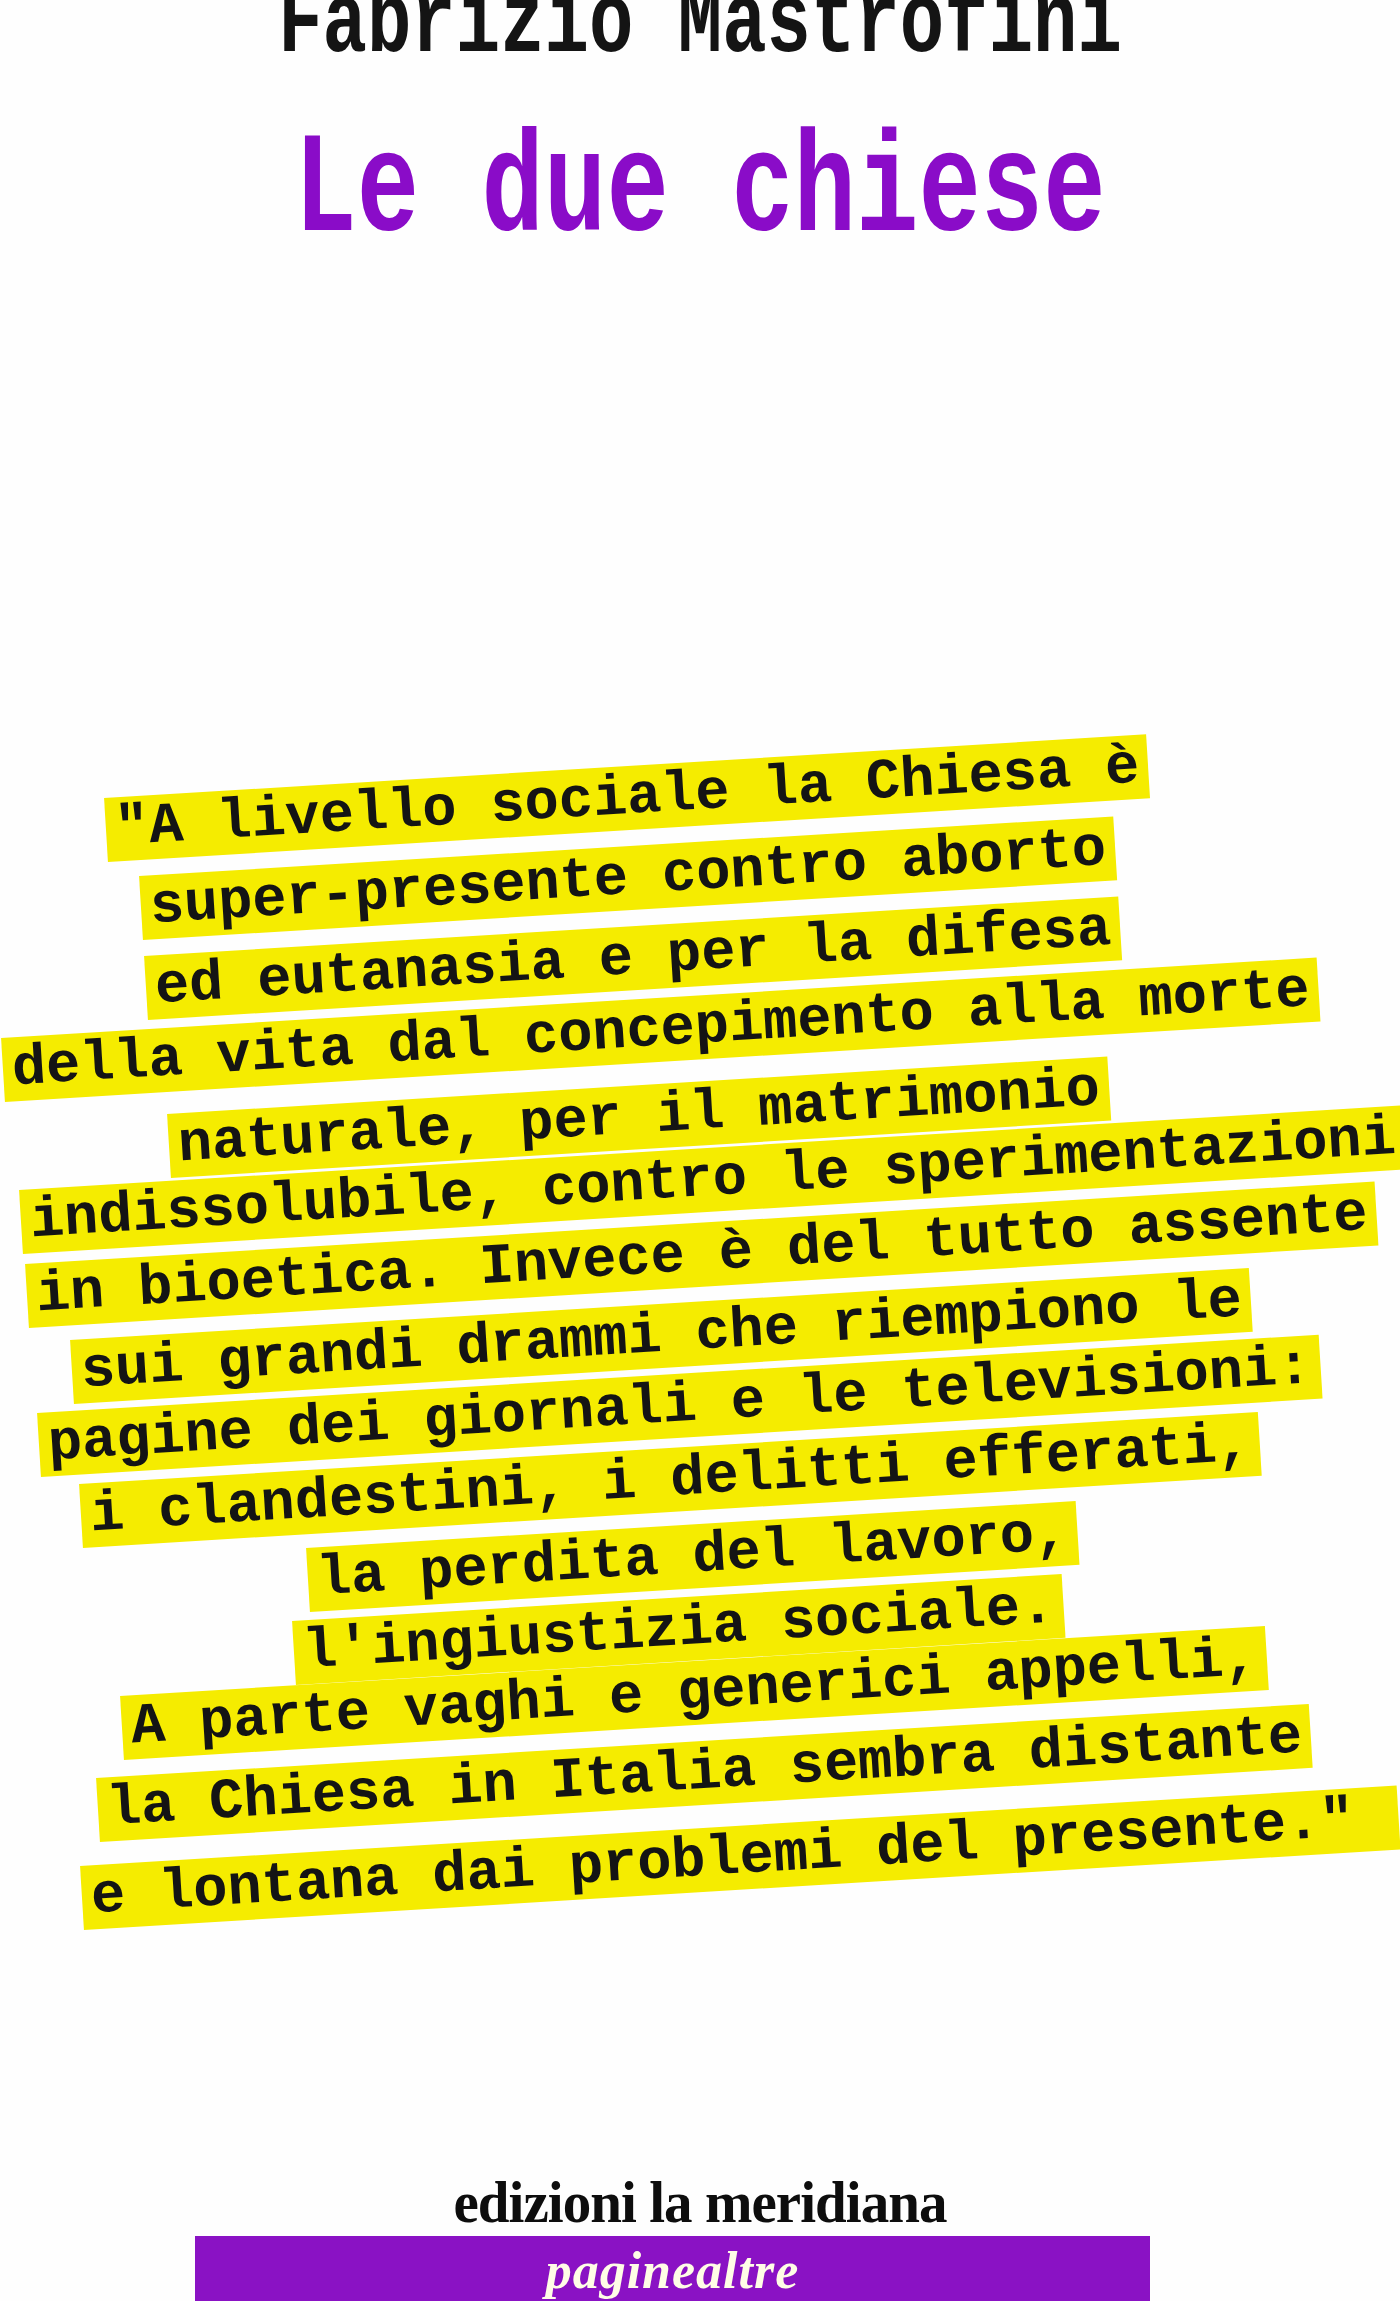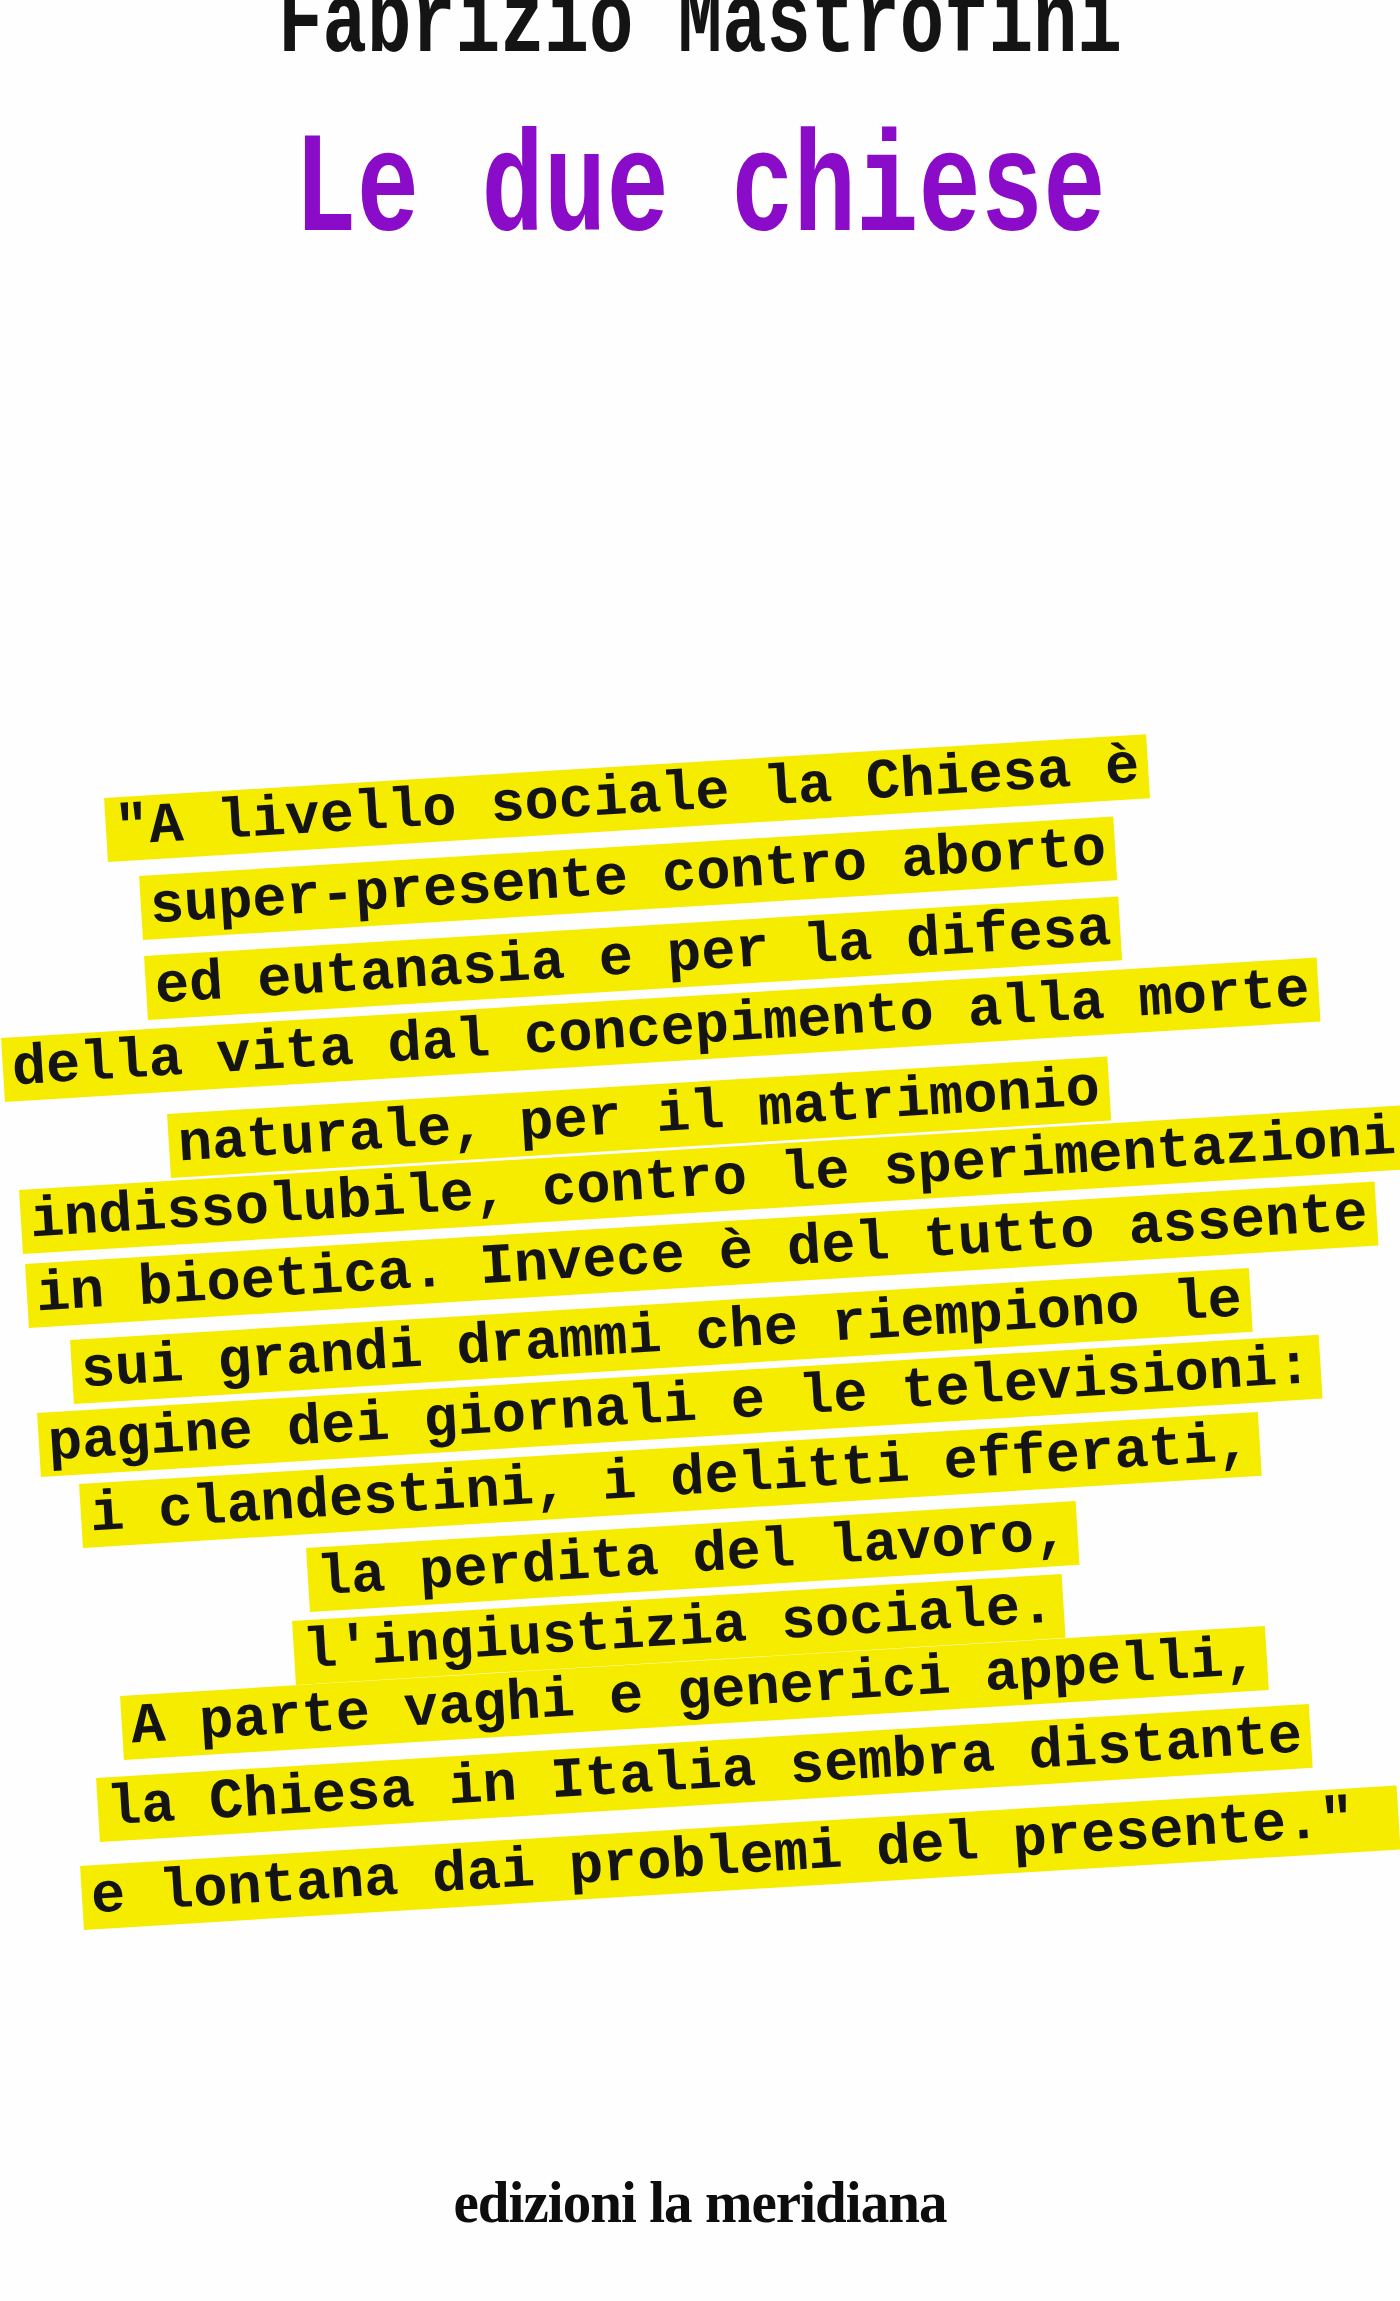--- a/index.html
+++ b/index.html
@@ -135,14 +135,17 @@
   <div class="quote-line ql-9">pagine dei giornali e le televisioni:</div>
   <div class="quote-line ql-10">i clandestini, i delitti efferati,</div>
   <div class="quote-line ql-11">la perdita del lavoro,</div>
   <div class="quote-line ql-12">l'ingiustizia sociale.</div>
   <div class="quote-line ql-13">A parte vaghi e generici appelli,</div>
   <div class="quote-line ql-14">la Chiesa in Italia sembra distante</div>
   <div class="quote-line ql-15">e lontana dai problemi del presente."</div>
 
   <div class="publisher">edizioni la meridiana</div>
 
+  <div class="imprint-bar">
+    <span class="imprint">paginealtre</span>
+  </div>
 
 </div>
 
 </body></html>

